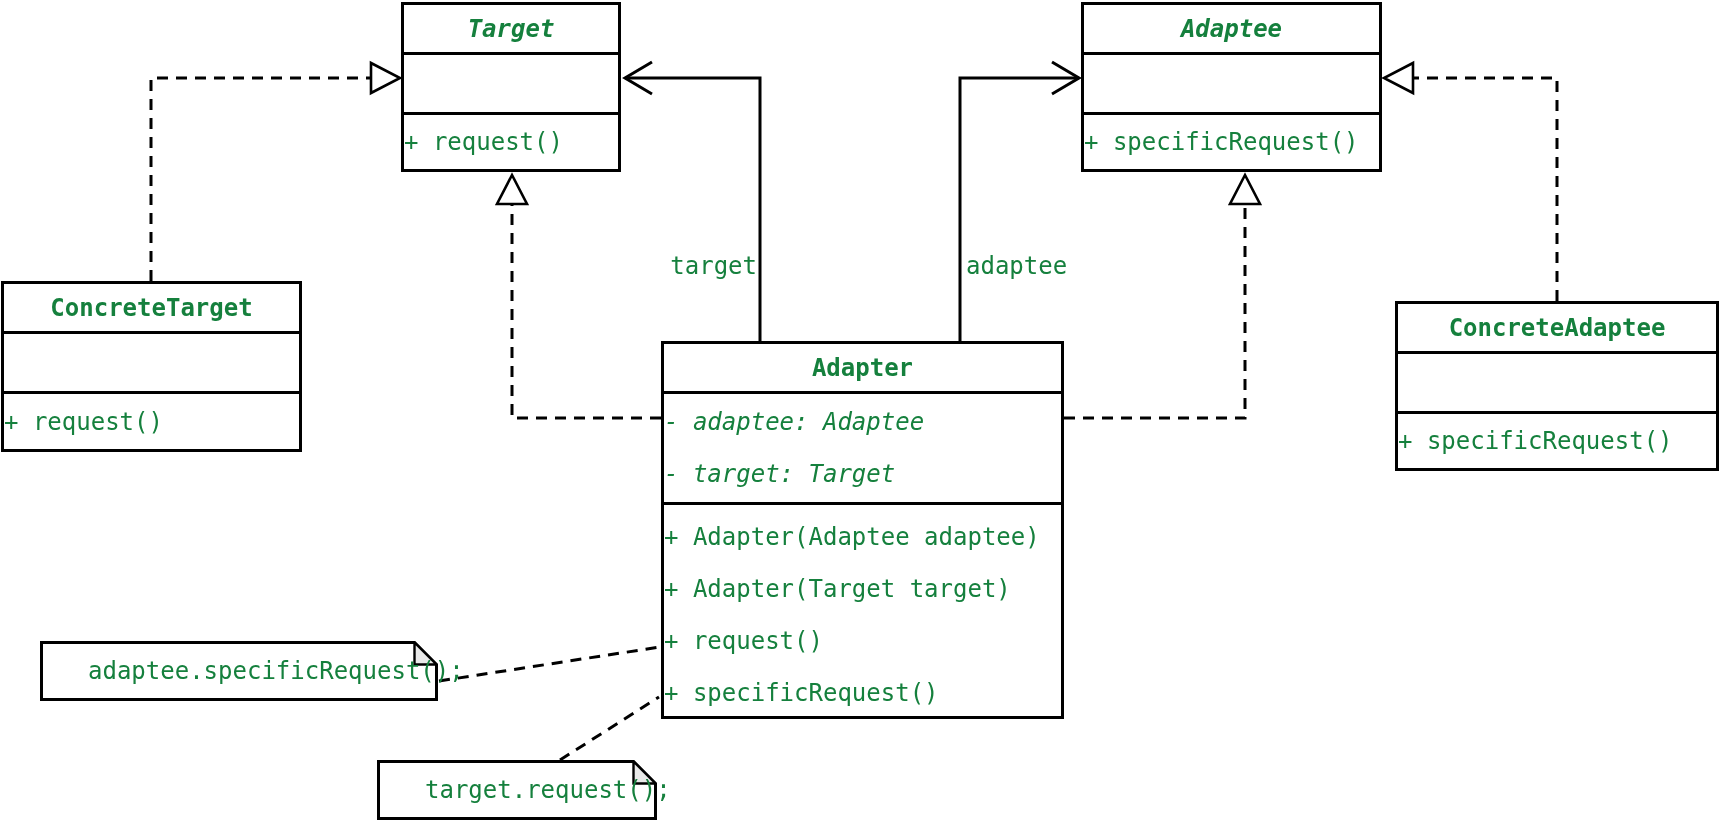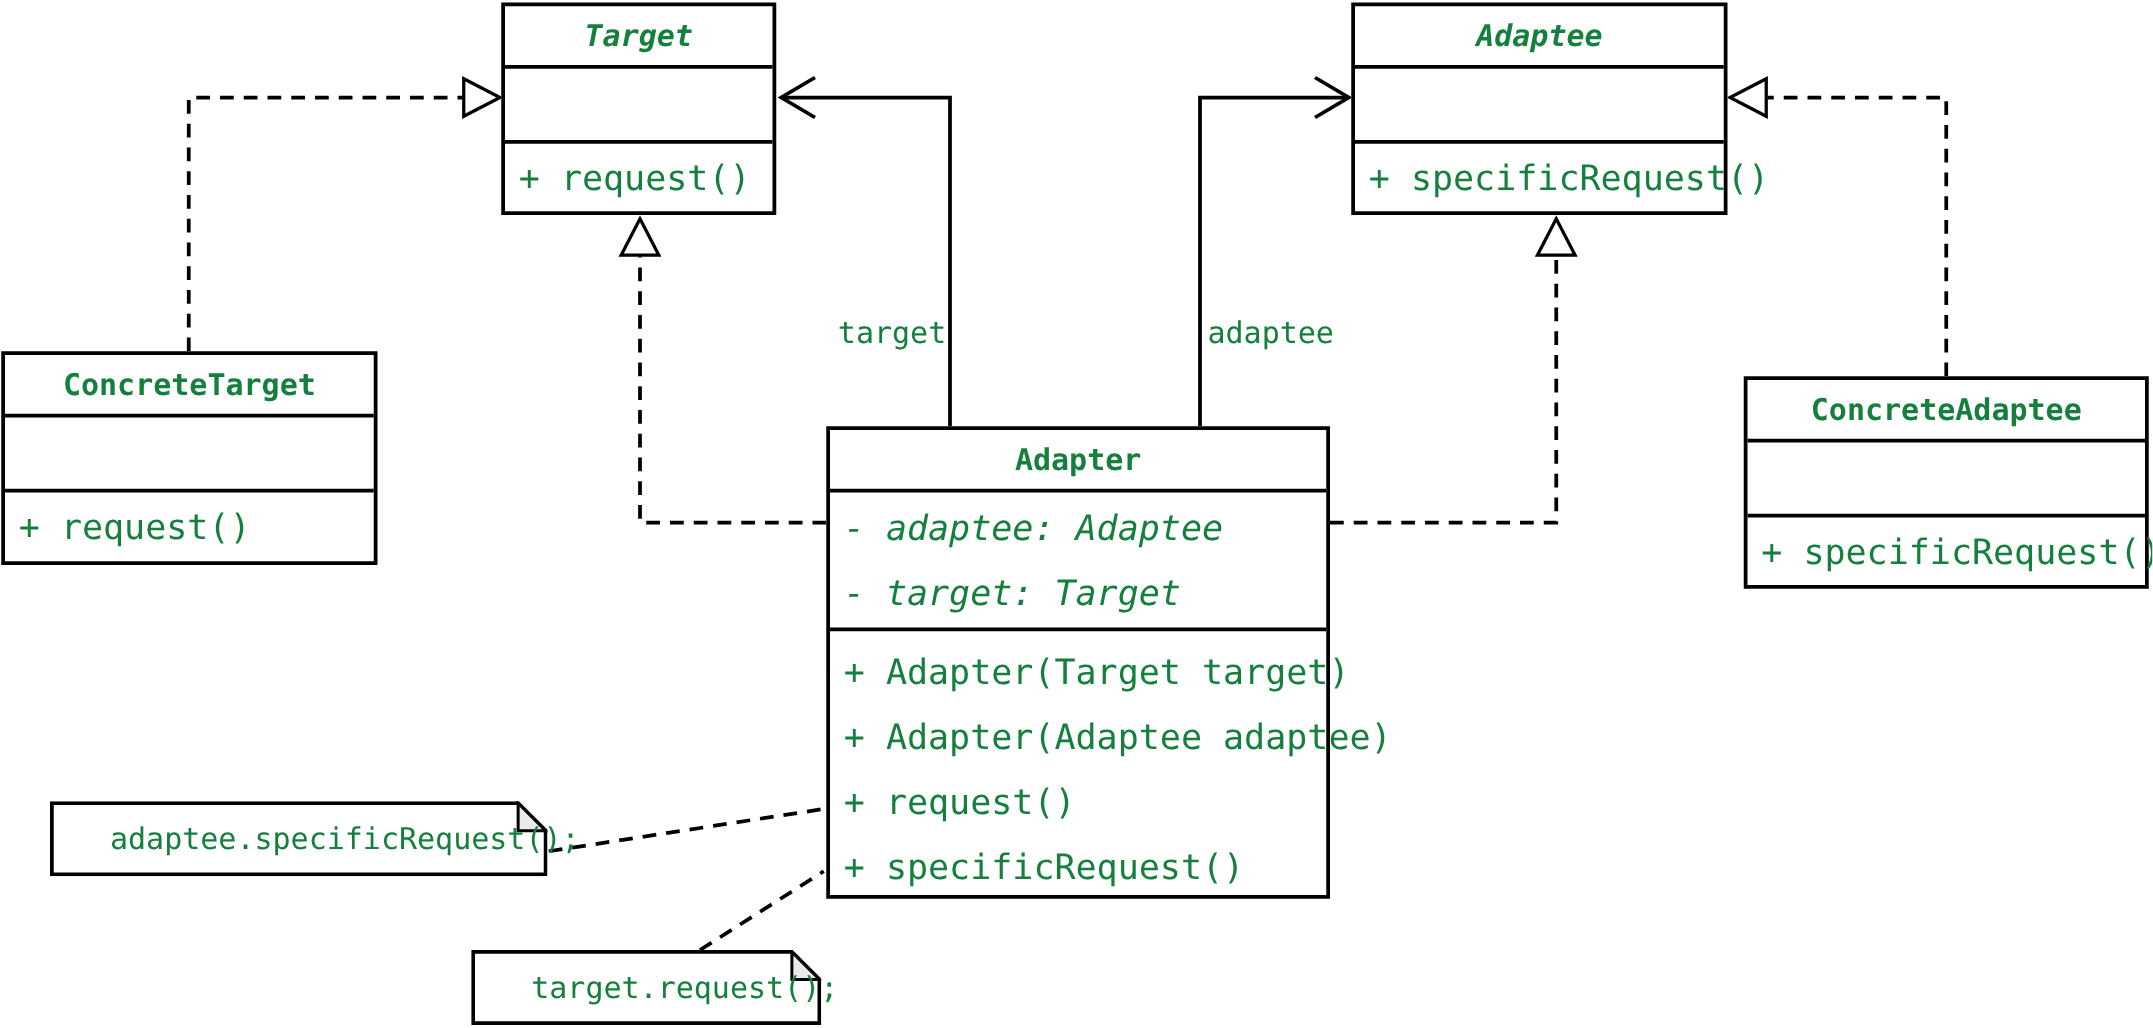--- a/index.html
+++ b/index.html
@@ -33,22 +33,21 @@
   }
   .uml-class .title.italic { font-style:italic; }
   .uml-class .sec {
     border-bottom:3px solid #000;
     box-sizing:border-box;
     flex:0 0 auto;
   }
   .uml-class .sec:last-child { border-bottom:none; flex:1 1 auto; }
   .row {
     display:flex; align-items:center;
-    padding-left:11px;
-    font-size:28px;
+    font-size:24px;
     white-space:pre;
   }
   .small .title { height:50px; }
   .small .sec.attrs { height:60px; }
   .small .sec.methods { display:flex; align-items:center; }
   .small .sec.methods .row { height:100%; width:100%; }
 
   .big .title { height:50px; }
   .big .sec.attrs { height:111px; padding-top:2px; }
   .big .sec.attrs .row { height:52px;font-style:italic; }
@@ -143,22 +142,22 @@
     </div>
   </div>
 
   <div class="uml-class big" style="left:661px; top:341px; width:403px; height:378px;">
     <div class="title">Adapter</div>
     <div class="sec attrs">
       <div class="row">- adaptee: Adaptee</div>
       <div class="row">- target: Target</div>
     </div>
     <div class="sec methods">
+      <div class="row">+ Adapter(Adaptee adaptee)</div>
       <div class="row">+ Adapter(Target target)</div>
-      <div class="row">+ Adapter(Adaptee adaptee)</div>
       <div class="row">+ request()</div>
       <div class="row">+ specificRequest()</div>
     </div>
   </div>
 
   <div class="edge-label" style="left:637px; top:253px; width:120px; text-align:right;">target</div>
   <div class="edge-label" style="left:966px; top:253px;">adaptee</div>
 
   <div class="note" style="left:40px; top:641px; width:398px; height:60px;">
     <svg width="398" height="60" viewBox="0 0 398 60">

